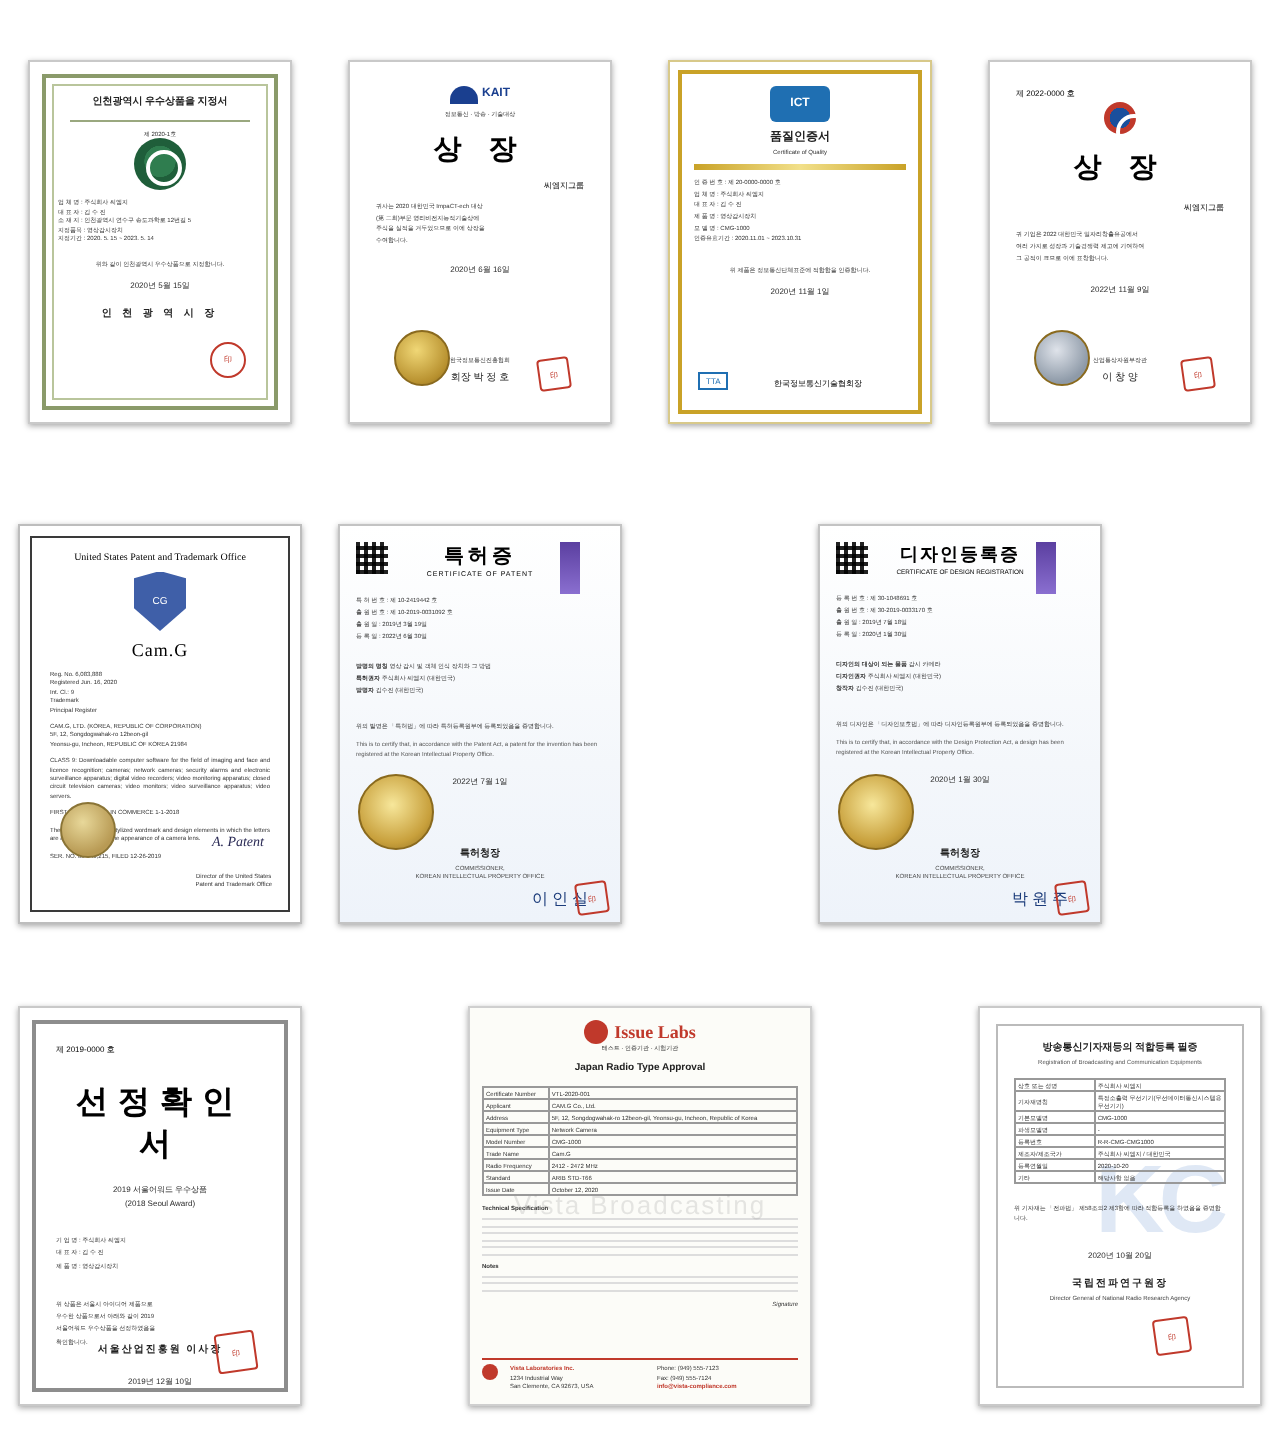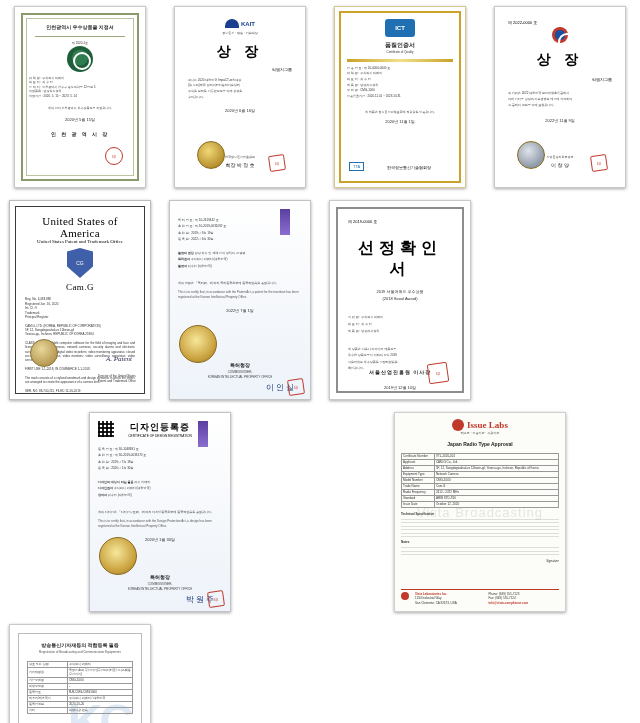--- a/index.html
+++ b/index.html
@@ -144,21 +144,20 @@
         <div class="center tiny" style="position:absolute;left:0;right:0;bottom:22px">산업통상자원부장관</div>
         <div class="center t5" style="position:absolute;left:0;right:0;bottom:12px">이 창 양</div>
         <div class="redseal" style="width:14px;height:14px;right:12px;bottom:10px">印</div>
       </div>
     </div>
   </div>
 
   <div class="cell" style="grid-column:span 1">
     <div class="cert c5" style="width:142px">
       <div class="inner" style="position:relative">
-        <div class="usa-title">United States of America</div>
         <div class="usa-sub">United States Patent and Trademark Office</div>
         <div class="shield">CG</div>
         <div class="camg">Cam.G</div>
         <div style="margin-top:5px" class="tiny">
           <div>Reg. No. 6,083,888</div>
           <div>Registered Jun. 16, 2020</div>
           <div>Int. Cl.: 9</div>
           <div>Trademark</div>
           <div>Principal Register</div>
         </div>
@@ -177,20 +176,28 @@
         <div style="position:absolute;right:12px;bottom:30px;font-family:'Liberation Serif',serif;font-size:7px;color:#2a2a55;font-style:italic">A. Patent</div>
         <div class="tiny" style="position:absolute;right:8px;bottom:10px;text-align:center;white-space:pre-line">Director of the United States
 Patent and Trademark Office</div>
       </div>
     </div>
   </div>
 
   <div class="cell">
     <div class="cert c6" style="width:142px">
       <div style="position:relative;height:100%;box-sizing:border-box;padding:8px">
+        <div class="patent-top" style="padding:0">
+          <div class="qr"></div>
+          <div style="text-align:center;flex:1">
+            <div class="title-kr" style="font-size:10px;letter-spacing:2px">특허증</div>
+            <div style="font-size:3.5px;letter-spacing:.5px">CERTIFICATE OF PATENT</div>
+          </div>
+          <div style="width:16px"></div>
+        </div>
         <div class="tiny" style="margin-top:8px;line-height:2.1">
           <div>특 허 번 호 : 제 10-2419442 호</div>
           <div>출 원 번 호 : 제 10-2019-0031092 호</div>
           <div>출 원 일 : 2019년 3월 19일</div>
           <div>등 록 일 : 2022년 6월 30일</div>
         </div>
         <div class="tiny" style="margin-top:8px;line-height:2.1">
           <div><b>발명의 명칭</b> <span>영상 감시 및 객체 인식 장치와 그 방법</span></div>
           <div><b>특허권자</b> <span>주식회사 씨엠지 (대한민국)</span></div>
           <div><b>발명자</b> <span>김수진 (대한민국)</span></div>
@@ -199,20 +206,58 @@
         <div class="tiny" style="margin-top:4px;line-height:1.6;color:#555">This is to certify that, in accordance with the Patent Act, a patent for the invention has been registered at the Korean Intellectual Property Office.</div>
         <div class="center t4" style="margin-top:8px">2022년 7월 1일</div>
         <div style="position:absolute;left:9px;bottom:36px;width:36px;height:36px;border-radius:50%;background:radial-gradient(circle at 45% 40%,#f7e79b,#c8a03c 65%,#8a6a1e);border:1px solid #8a6a1e"></div>
         <div style="position:absolute;left:9px;bottom:36px;width:10px;height:26px;background:linear-gradient(#5b3fa0,#8a6fd0);top:8px;left:110px"></div>
         <div class="center" style="position:absolute;left:0;right:0;bottom:20px">
           <div class="t5 title-kr">특허청장</div>
           <div class="tiny" style="white-space:pre-line;color:#444">COMMISSIONER,
 KOREAN INTELLECTUAL PROPERTY OFFICE</div>
         </div>
         <div style="position:absolute;right:16px;bottom:6px;font-size:8px;color:#1b3b7a;font-family:'Liberation Serif',serif">이 인 실</div>
+        <div class="redseal" style="width:14px;height:14px;right:6px;bottom:4px">印</div>
+      </div>
+    </div>
+  </div>
+
+  <div class="cell" style="grid-column:span 2">
+    <div class="cert c7" style="width:142px">
+      <div style="position:relative;height:100%;box-sizing:border-box;padding:8px">
+        <div class="patent-top" style="padding:0">
+          <div class="qr"></div>
+          <div style="text-align:center;flex:1">
+            <div class="title-kr" style="font-size:9px;letter-spacing:1px">디자인등록증</div>
+            <div style="font-size:3.2px">CERTIFICATE OF DESIGN REGISTRATION</div>
+          </div>
+          <div style="width:16px"></div>
+        </div>
+        <div class="tiny" style="margin-top:8px;line-height:2.1">
+          <div>등 록 번 호 : 제 30-1048691 호</div>
+          <div>출 원 번 호 : 제 30-2019-0033170 호</div>
+          <div>출 원 일 : 2019년 7월 18일</div>
+          <div>등 록 일 : 2020년 1월 30일</div>
+        </div>
+        <div class="tiny" style="margin-top:8px;line-height:2.1">
+          <div><b>디자인의 대상이 되는 물품</b> <span>감시 카메라</span></div>
+          <div><b>디자인권자</b> <span>주식회사 씨엠지 (대한민국)</span></div>
+          <div><b>창작자</b> <span>김수진 (대한민국)</span></div>
+        </div>
+        <div class="tiny" style="margin-top:12px;line-height:1.8">위의 디자인은 「디자인보호법」에 따라 디자인등록원부에 등록되었음을 증명합니다.</div>
+        <div class="tiny" style="margin-top:4px;line-height:1.6;color:#555">This is to certify that, in accordance with the Design Protection Act, a design has been registered at the Korean Intellectual Property Office.</div>
+        <div class="center t4" style="margin-top:8px">2020년 1월 30일</div>
+        <div style="position:absolute;left:9px;bottom:36px;width:36px;height:36px;border-radius:50%;background:radial-gradient(circle at 45% 40%,#f7e79b,#c8a03c 65%,#8a6a1e);border:1px solid #8a6a1e"></div>
+        <div style="position:absolute;top:8px;left:108px;width:10px;height:26px;background:linear-gradient(#5b3fa0,#8a6fd0)"></div>
+        <div class="center" style="position:absolute;left:0;right:0;bottom:20px">
+          <div class="t5 title-kr">특허청장</div>
+          <div class="tiny" style="white-space:pre-line;color:#444">COMMISSIONER,
+KOREAN INTELLECTUAL PROPERTY OFFICE</div>
+        </div>
+        <div style="position:absolute;right:16px;bottom:6px;font-size:8px;color:#1b3b7a;font-family:'Liberation Serif',serif">박 원 주</div>
         <div class="redseal" style="width:14px;height:14px;right:6px;bottom:4px">印</div>
       </div>
     </div>
   </div>
 
   <div class="cell">
     <div class="cert c9" style="width:142px">
       <div class="inner" style="position:relative;border:2px solid #8d8d8d">
         <div style="font-size:4px">제 2019-0000 호</div>
         <div class="center title-kr" style="font-size:16px;letter-spacing:5px;margin-top:14px">선정확인서</div>
@@ -228,58 +273,20 @@
 서울어워드 우수상품을 선정하였음을
 확인합니다.</div>
         <div class="center t4" style="margin-top:14px">2019년 12월 10일</div>
         <div class="center t5 title-kr" style="position:absolute;left:0;right:0;bottom:14px;letter-spacing:1px">서울산업진흥원 이사장</div>
         <div class="redseal" style="width:18px;height:18px;right:14px;bottom:8px">印</div>
       </div>
     </div>
   </div>
 
   <div class="cell" style="grid-column:span 2">
-    <div class="cert c7" style="width:142px">
-      <div style="position:relative;height:100%;box-sizing:border-box;padding:8px">
-        <div class="patent-top" style="padding:0">
-          <div class="qr"></div>
-          <div style="text-align:center;flex:1">
-            <div class="title-kr" style="font-size:9px;letter-spacing:1px">디자인등록증</div>
-            <div style="font-size:3.2px">CERTIFICATE OF DESIGN REGISTRATION</div>
-          </div>
-          <div style="width:16px"></div>
-        </div>
-        <div class="tiny" style="margin-top:8px;line-height:2.1">
-          <div>등 록 번 호 : 제 30-1048691 호</div>
-          <div>출 원 번 호 : 제 30-2019-0033170 호</div>
-          <div>출 원 일 : 2019년 7월 18일</div>
-          <div>등 록 일 : 2020년 1월 30일</div>
-        </div>
-        <div class="tiny" style="margin-top:8px;line-height:2.1">
-          <div><b>디자인의 대상이 되는 물품</b> <span>감시 카메라</span></div>
-          <div><b>디자인권자</b> <span>주식회사 씨엠지 (대한민국)</span></div>
-          <div><b>창작자</b> <span>김수진 (대한민국)</span></div>
-        </div>
-        <div class="tiny" style="margin-top:12px;line-height:1.8">위의 디자인은 「디자인보호법」에 따라 디자인등록원부에 등록되었음을 증명합니다.</div>
-        <div class="tiny" style="margin-top:4px;line-height:1.6;color:#555">This is to certify that, in accordance with the Design Protection Act, a design has been registered at the Korean Intellectual Property Office.</div>
-        <div class="center t4" style="margin-top:8px">2020년 1월 30일</div>
-        <div style="position:absolute;left:9px;bottom:36px;width:36px;height:36px;border-radius:50%;background:radial-gradient(circle at 45% 40%,#f7e79b,#c8a03c 65%,#8a6a1e);border:1px solid #8a6a1e"></div>
-        <div style="position:absolute;top:8px;left:108px;width:10px;height:26px;background:linear-gradient(#5b3fa0,#8a6fd0)"></div>
-        <div class="center" style="position:absolute;left:0;right:0;bottom:20px">
-          <div class="t5 title-kr">특허청장</div>
-          <div class="tiny" style="white-space:pre-line;color:#444">COMMISSIONER,
-KOREAN INTELLECTUAL PROPERTY OFFICE</div>
-        </div>
-        <div style="position:absolute;right:16px;bottom:6px;font-size:8px;color:#1b3b7a;font-family:'Liberation Serif',serif">박 원 주</div>
-        <div class="redseal" style="width:14px;height:14px;right:6px;bottom:4px">印</div>
-      </div>
-    </div>
-  </div>
-
-  <div class="cell" style="grid-column:span 2">
     <div class="cert c10" style="width:172px">
       <div style="position:relative;height:100%;box-sizing:border-box;padding:6px">
         <div style="display:flex;align-items:center;justify-content:center">
           <span class="vlogo"></span>
           <span class="vista-red" style="font-size:9px;font-family:'Liberation Serif',serif">Issue Labs</span>
         </div>
         <div class="center tiny">테스트 · 인증기관 · 시험기관</div>
         <div class="center t5" style="margin-top:4px;font-weight:bold">Japan Radio Type Approval</div>
         <table class="tbl" style="margin-top:5px">
           <tbody>

